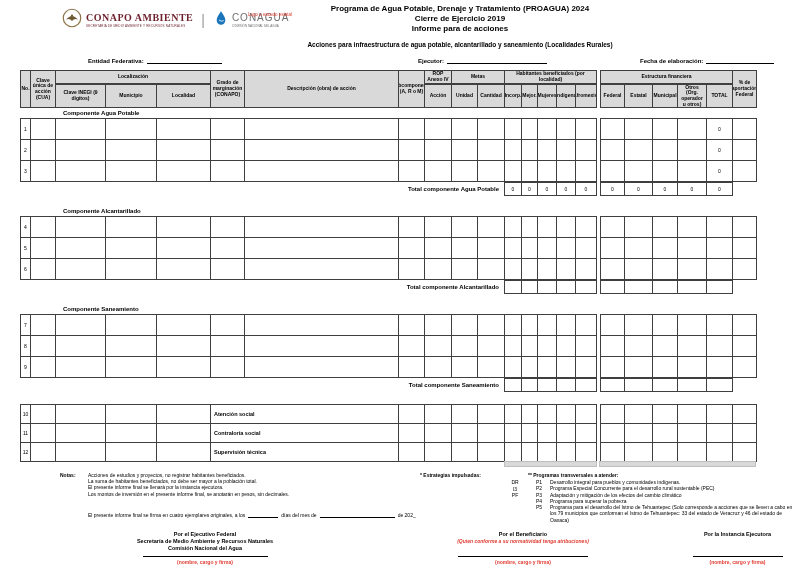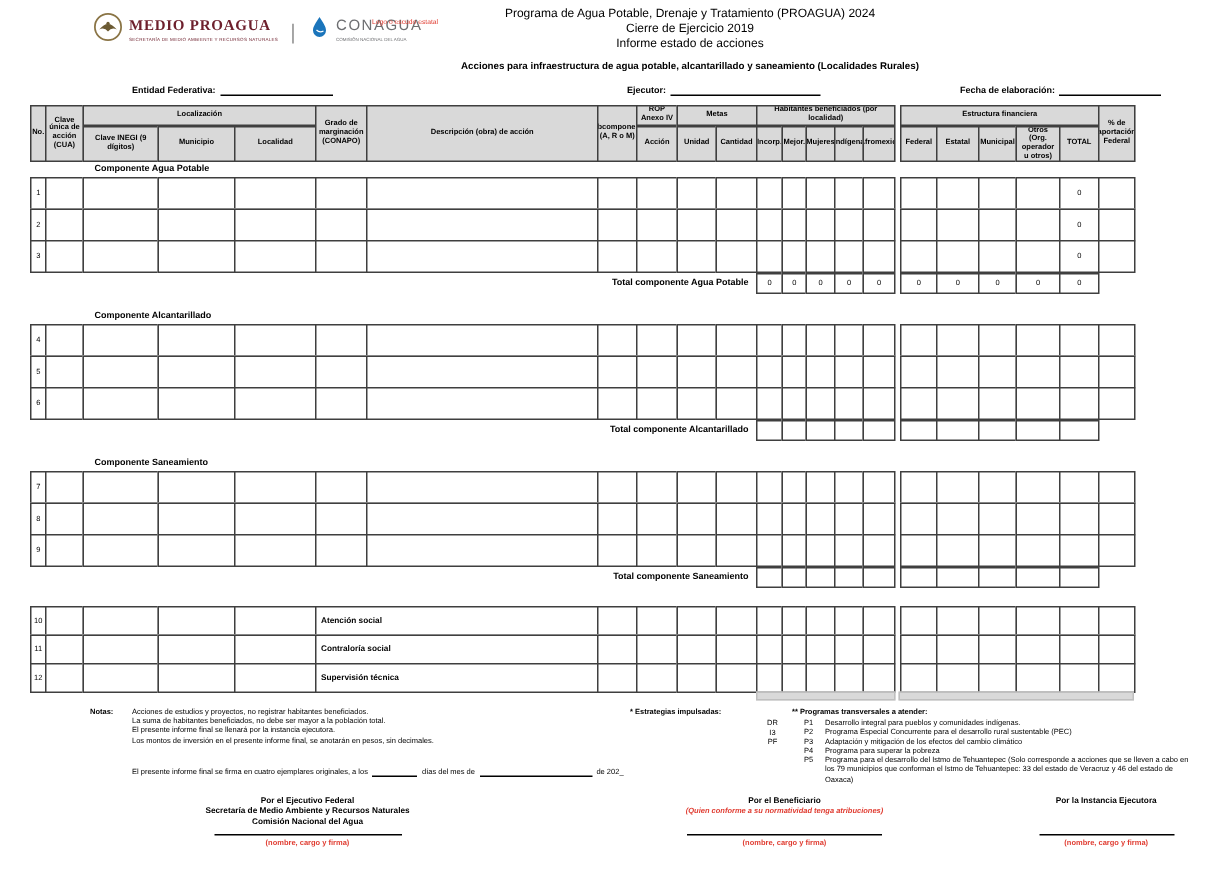--- a/index.html
+++ b/index.html
@@ -11,21 +11,21 @@
   
   .logos{left:62px;top:8px;display:flex;align-items:center;gap:6px;}
   .semarnat{display:flex;align-items:center;gap:4px;}
   .semarnat-txt{font-family:"Liberation Serif",serif;font-weight:bold;color:#6d1f2c;font-size:10px;letter-spacing:.5px;line-height:1;}
   .semarnat-sub{font-size:3px;color:#6d1f2c;letter-spacing:.2px;margin-top:1px;}
   .logo-div{color:#999;font-size:14px;font-weight:200;padding:0 2px;}
   .conagua{display:flex;align-items:center;gap:3px;}
   .conagua-txt{font-weight:normal;color:#6d6e71;font-size:10px;letter-spacing:1px;line-height:1;}
   .conagua-sub{font-size:3px;color:#6d6e71;margin-top:1px;}
   .state-logo{left:248px;top:12px;color:#e03c31;font-size:4.5px;}
-  .titles{left:285px;top:4px;width:350px;text-align:center;font-weight:normal;}
+  .titles{left:285px;top:4px;width:350px;text-align:center;font-weight:bold;}
   .titles .t{font-size:8px;line-height:10px;}
   .subtitle{left:230px;top:41px;width:460px;text-align:center;font-weight:bold;font-size:6.5px;}
 
   
   .field{top:57px;font-size:6px;font-weight:bold;display:flex;align-items:flex-end;}
   .field .line{display:inline-block;border-bottom:1px solid #000;height:7px;margin-left:3px;}
 
   
   #formtable{left:20px;top:70px;width:762px;}
   .trow{display:flex;align-items:stretch;}
@@ -87,21 +87,21 @@
   <div class="abs logos">
     <div class="semarnat">
       <span>
         <svg width="20" height="20" viewBox="0 0 24 24">
           <circle cx="12" cy="12" r="10.5" fill="none" stroke="#8a7445" stroke-width="1.4"></circle>
           <path d="M5 14 Q12 5 19 14 Q15 12 12 15.5 Q9 12 5 14 Z" fill="#6b5a33"></path>
           <circle cx="12" cy="9" r="1.3" fill="#6b5a33"></circle>
         </svg>
       </span>
       <span>
-        <div class="semarnat-txt">MEDIO PROAGUA</div>
+        <div class="semarnat-txt">CONAPO AMBIENTE</div>
         <div class="semarnat-sub">SECRETARÍA DE MEDIO AMBIENTE Y RECURSOS NATURALES</div>
       </span>
     </div>
     <span class="logo-div">|</span>
     <div class="conagua">
       <span>
         <svg width="16" height="16" viewBox="0 0 24 24">
           <path d="M12 2 C8 8.5 5.5 11.5 5.5 15.5 a6.5 6.5 0 0 0 13 0 C18.5 11.5 16 8.5 12 2 Z" fill="#1b75bb"></path>
           <path d="M9 15 q3 3 7 1" stroke="#fff" stroke-width="1.2" fill="none"></path>
         </svg>
@@ -110,21 +110,21 @@
         <div class="conagua-txt">CONAGUA</div>
         <div class="conagua-sub">COMISIÓN NACIONAL DEL AGUA</div>
       </span>
     </div>
   </div>
   <div class="abs state-logo">Logo o escudo estatal</div>
 
   <div class="abs titles">
     <div class="t">Programa de Agua Potable, Drenaje y Tratamiento (PROAGUA) 2024</div>
     <div class="t">Cierre de Ejercicio 2019</div>
-    <div class="t">Informe estado de acciones</div>
+    <div class="t">Informe para de acciones</div>
   </div>
   <div class="abs subtitle">Acciones para infraestructura de agua potable, alcantarillado y saneamiento (Localidades Rurales)</div>
 
   <div class="abs field" style="left:88px;">
     <span>Entidad Federativa:</span>
     <span class="line" style="width:75px;"></span>
   </div>
   <div class="abs field" style="left:418px;">
     <span>Ejecutor:</span>
     <span class="line" style="width:100px;"></span>

